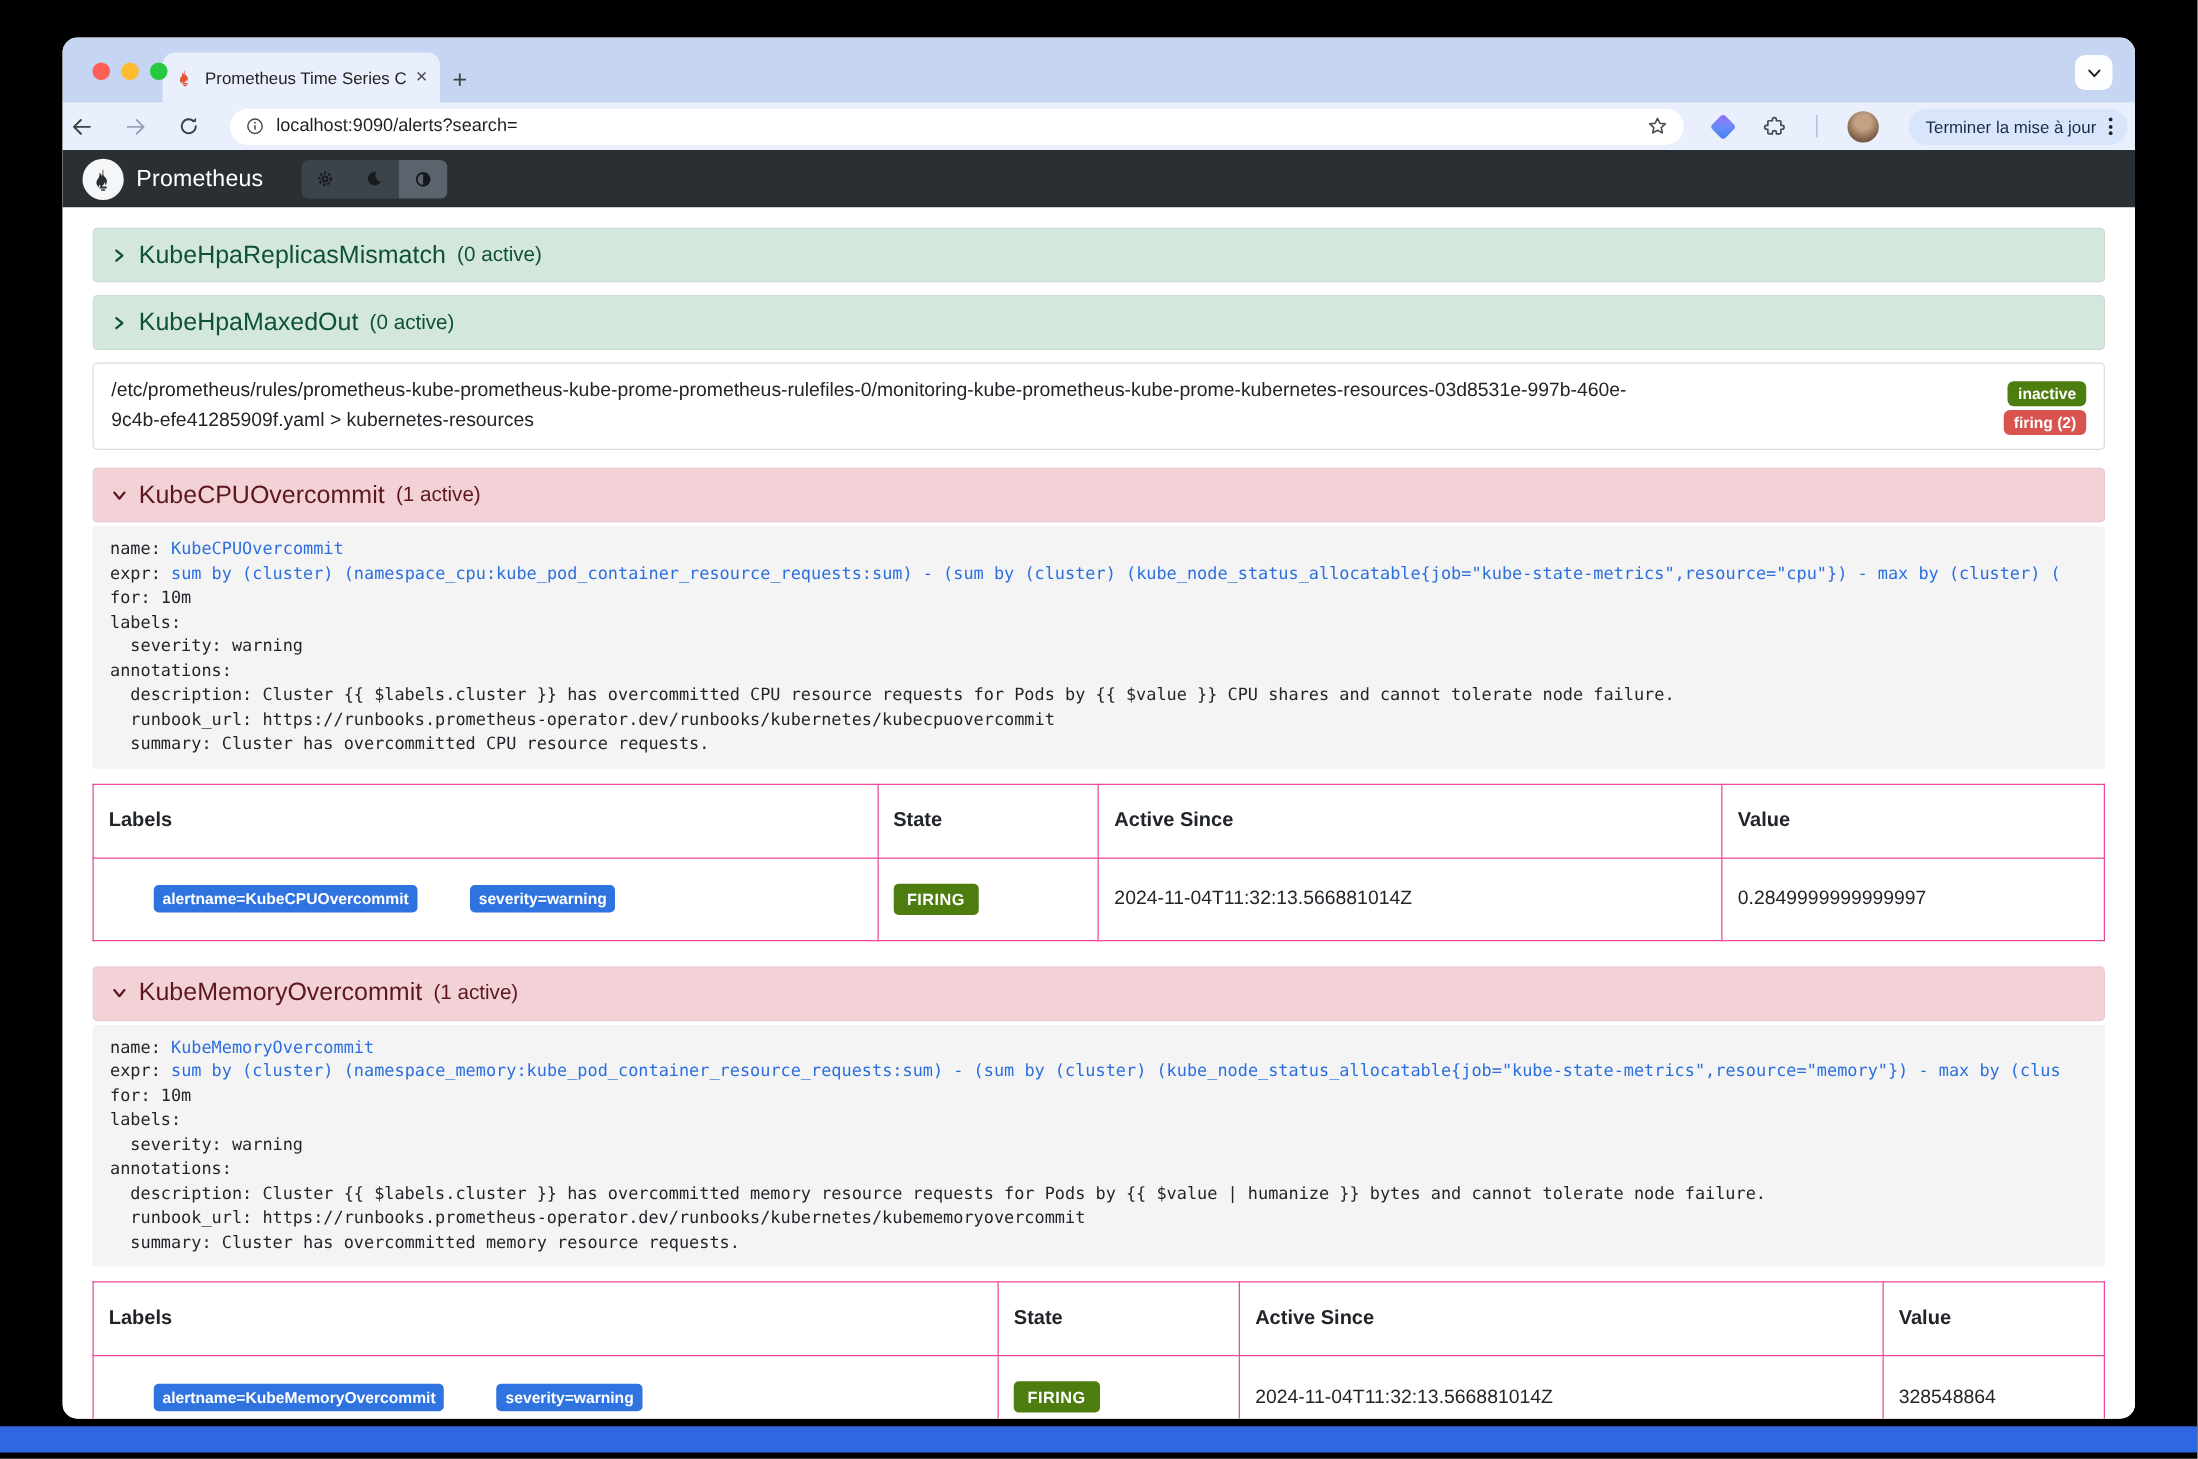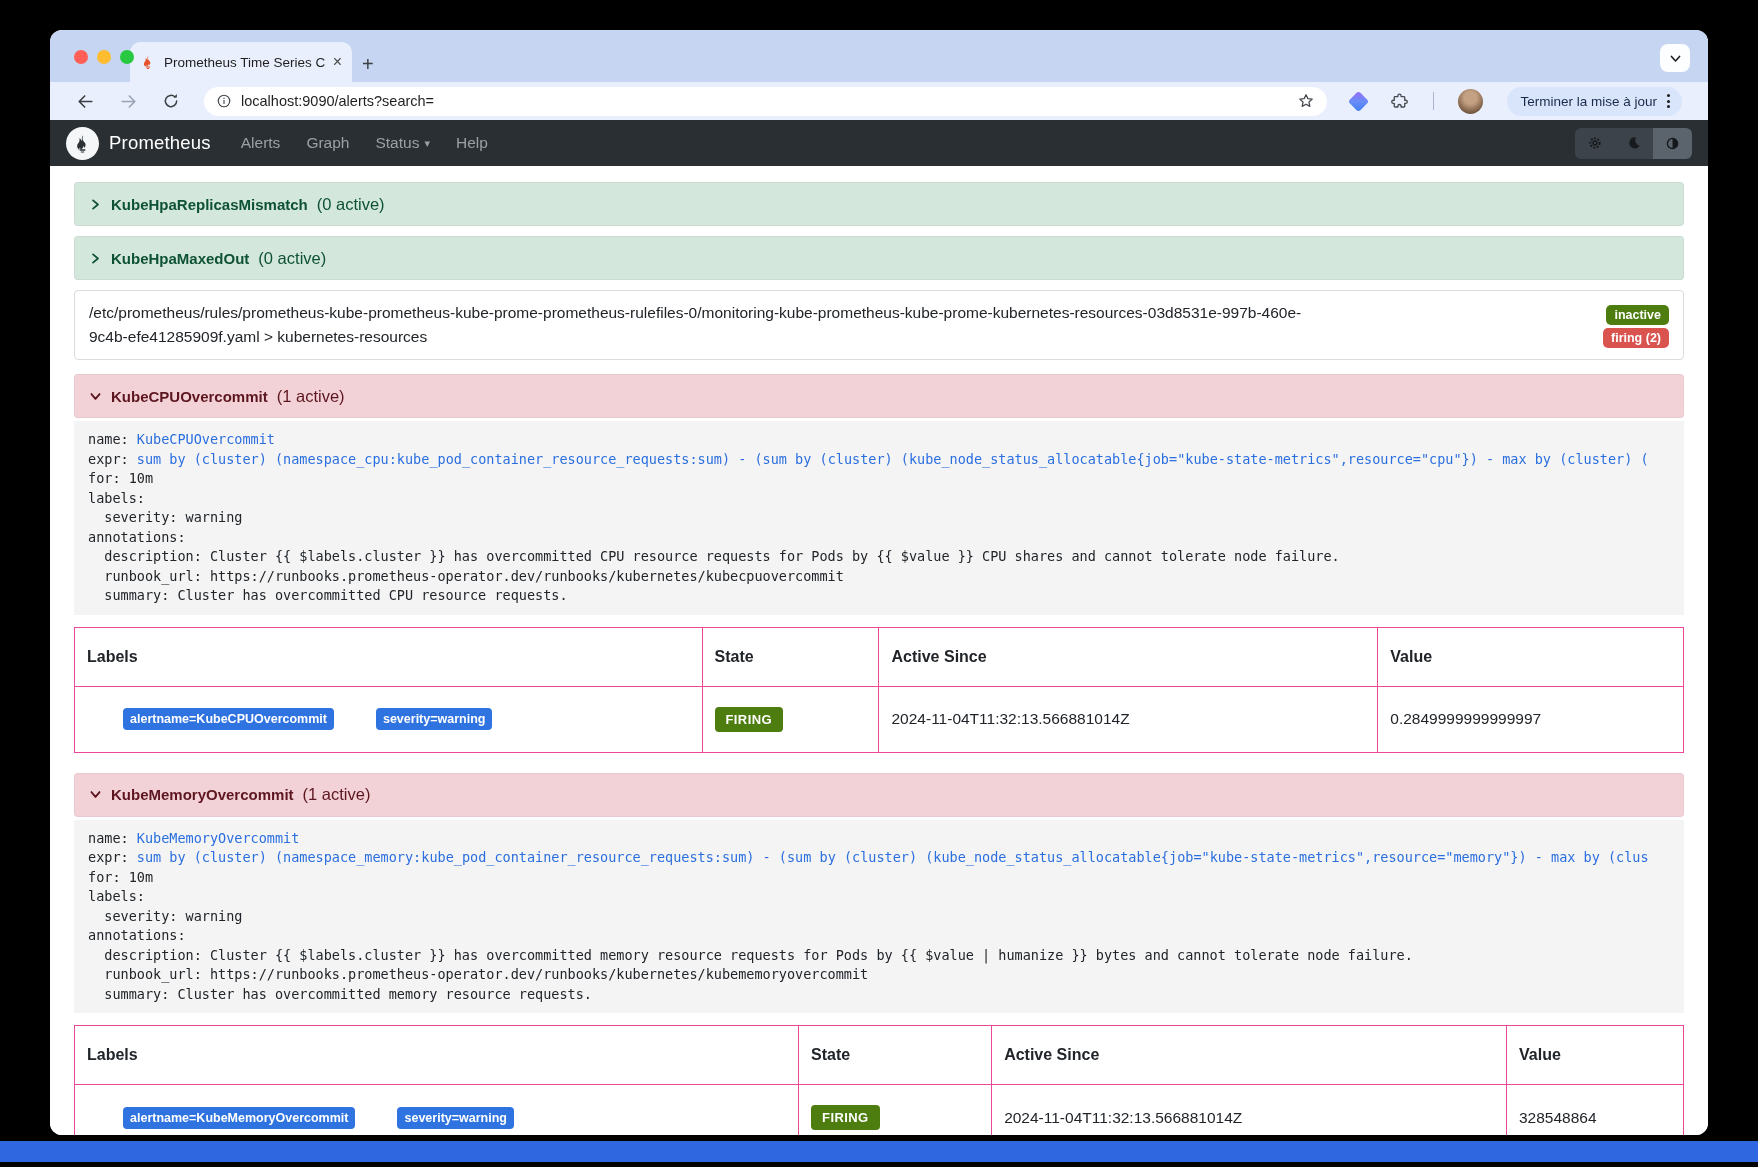--- a/index.html
+++ b/index.html
@@ -29,21 +29,21 @@
     border-radius:10px 10px 0 0; display:flex; align-items:center; gap:8px; padding:0 10px;
   }
   .tab-title { font-size:13.5px; color:#1f1f1f; white-space:nowrap; overflow:hidden; flex:1; }
   .tab-close { font-size:16px; color:#444746; line-height:1; background:none; border:none; cursor:default; }
   .newtab { margin:0 0 8px 10px; font-size:20px; color:#3d4043; background:none; border:none; line-height:1; }
   .tab-chevron-btn {
     position:absolute; right:18px; top:14px; width:30px; height:28px; border:none;
     background:#fdfeff; border-radius:8px; display:flex; align-items:center; justify-content:center;
   }
   
-  .toolbar { height:38px; background:#e9effc; display:flex; align-items:center; padding:0 26px; gap:24px; flex-shrink:0; }
+  .toolbar { height:38px; background:#e9effc; display:flex; align-items:center; padding:0 6px; gap:24px; flex-shrink:0; }
   .navbtn { background:none; border:none; display:flex; align-items:center; }
   .urlbar {
     flex:1; height:29px; background:#fff; border-radius:15px; display:flex; align-items:center;
     padding:0 12px; gap:9px;
   }
   .url-text { flex:1; font-size:14.5px; color:#1f1f1f; }
   .ext-diamond { width:15px; height:15px; border-radius:3px; transform:rotate(45deg); background:linear-gradient(135deg,#9a6bf8,#6a8cf7,#3f7df4); }
   .tb-sep { width:1px; height:18px; background:#aab5cd; }
   .avatar { width:25px; height:25px; border-radius:50%; background:radial-gradient(circle at 50% 35%, #c5a183 30%, #7c5f46 70%, #4f3c2b); border:none; }
   .update-pill {
@@ -65,21 +65,21 @@
   .theme-btn.active { background:#5b636c; }
 
   
   .content { flex:1; background:#fff; padding:16px 24px 0; overflow:hidden; }
 
   .group-row {
     height:44px; border-radius:4px; display:flex; align-items:center; gap:9px;
     padding:0 14px; margin-bottom:10px; cursor:pointer; border:1px solid rgba(0,0,0,.04);
   }
   .group-row.success { background:#d4e7dc; color:#0e5233; }
-  .group-name { font-weight:bold; font-size:15px; }
+  .group-name { font-weight:normal; font-size:20px; }
   .group-count { font-size:16.5px; }
 
   .rulefile {
     border:1px solid #d9dce0; border-radius:4px; padding:10px 14px; margin:4px 0 14px;
     display:flex; justify-content:space-between; align-items:center; gap:16px;
   }
   .rulefile-path { font-size:15.5px; line-height:1.55; color:#212529; max-width:1240px; overflow-wrap:break-word; }
   .rulefile-badges { display:flex; flex-direction:column; align-items:flex-end; gap:3px; padding-top:2px; }
   .sbadge { color:#fff; font-weight:bold; font-size:12.5px; padding:3px 8px; border-radius:5px; }
   .sbadge.inactive { background:#4d7c0f; }
@@ -188,29 +188,20 @@
 
   <div class="pnav">
     <a class="plogo" href="#">
       <svg width="21" height="21" viewBox="0 0 24 24">
           <path fill="#2a2f34" d="M12 2.6c.7 2.6-.4 3.9.4 5.6.6 1.4 2 2 2.7 3.6.8 2 .3 4.2-1.2 5.7.4-1 .1-2.1-.5-2.8-.1 1-.6 1.8-1.3 2.4-.8.7-1.3 1.5-1.2 2.4-1-.7-1.7-1.7-1.7-2.9-.7.7-1.1 1.6-1 2.7-1.9-1.3-2.8-3.6-2.1-5.8.5-1.5 1.6-2.3 2.2-3.9.5-1.2.5-2.3.1-3.7 1.4.8 2.4 2 2.7 3.5.5-2.2-.2-4.2.9-6.8z"></path>
           <rect x="8.6" y="18.6" width="6.8" height="1.7" rx=".8" fill="#2a2f34"></rect>
           <rect x="10" y="21" width="4" height="1.4" rx=".7" fill="#2a2f34"></rect>
         </svg>
     </a>
     <a class="pbrand" href="#">Prometheus</a>
-    <div class="pnav-links">
-      <button class="pnav-link">Alerts</button>
-      <button class="pnav-link">Graph</button>
-      <button class="pnav-link">
-        <span>Status</span>
-        <span class="caret">▾</span>
-      </button>
-      <button class="pnav-link">Help</button>
-    </div>
     <div class="theme-group">
       <button class="theme-btn">
         <svg width="18" height="18" viewBox="0 0 24 24">
             <circle cx="12" cy="12" r="6.2" fill="none" stroke="#171b1e" stroke-width="2.6" stroke-dasharray="2.5 2.05"></circle>
             <circle cx="12" cy="12" r="2.6" fill="none" stroke="#171b1e" stroke-width="2"></circle>
           </svg>
       </button>
       <button class="theme-btn">
         <svg width="16" height="16" viewBox="0 0 24 24">
             <path d="M14.8 3.8a8.2 8.2 0 1 0 5.6 11.9A8.2 8.2 0 0 1 14.8 3.8z" fill="#171b1e"></path>

